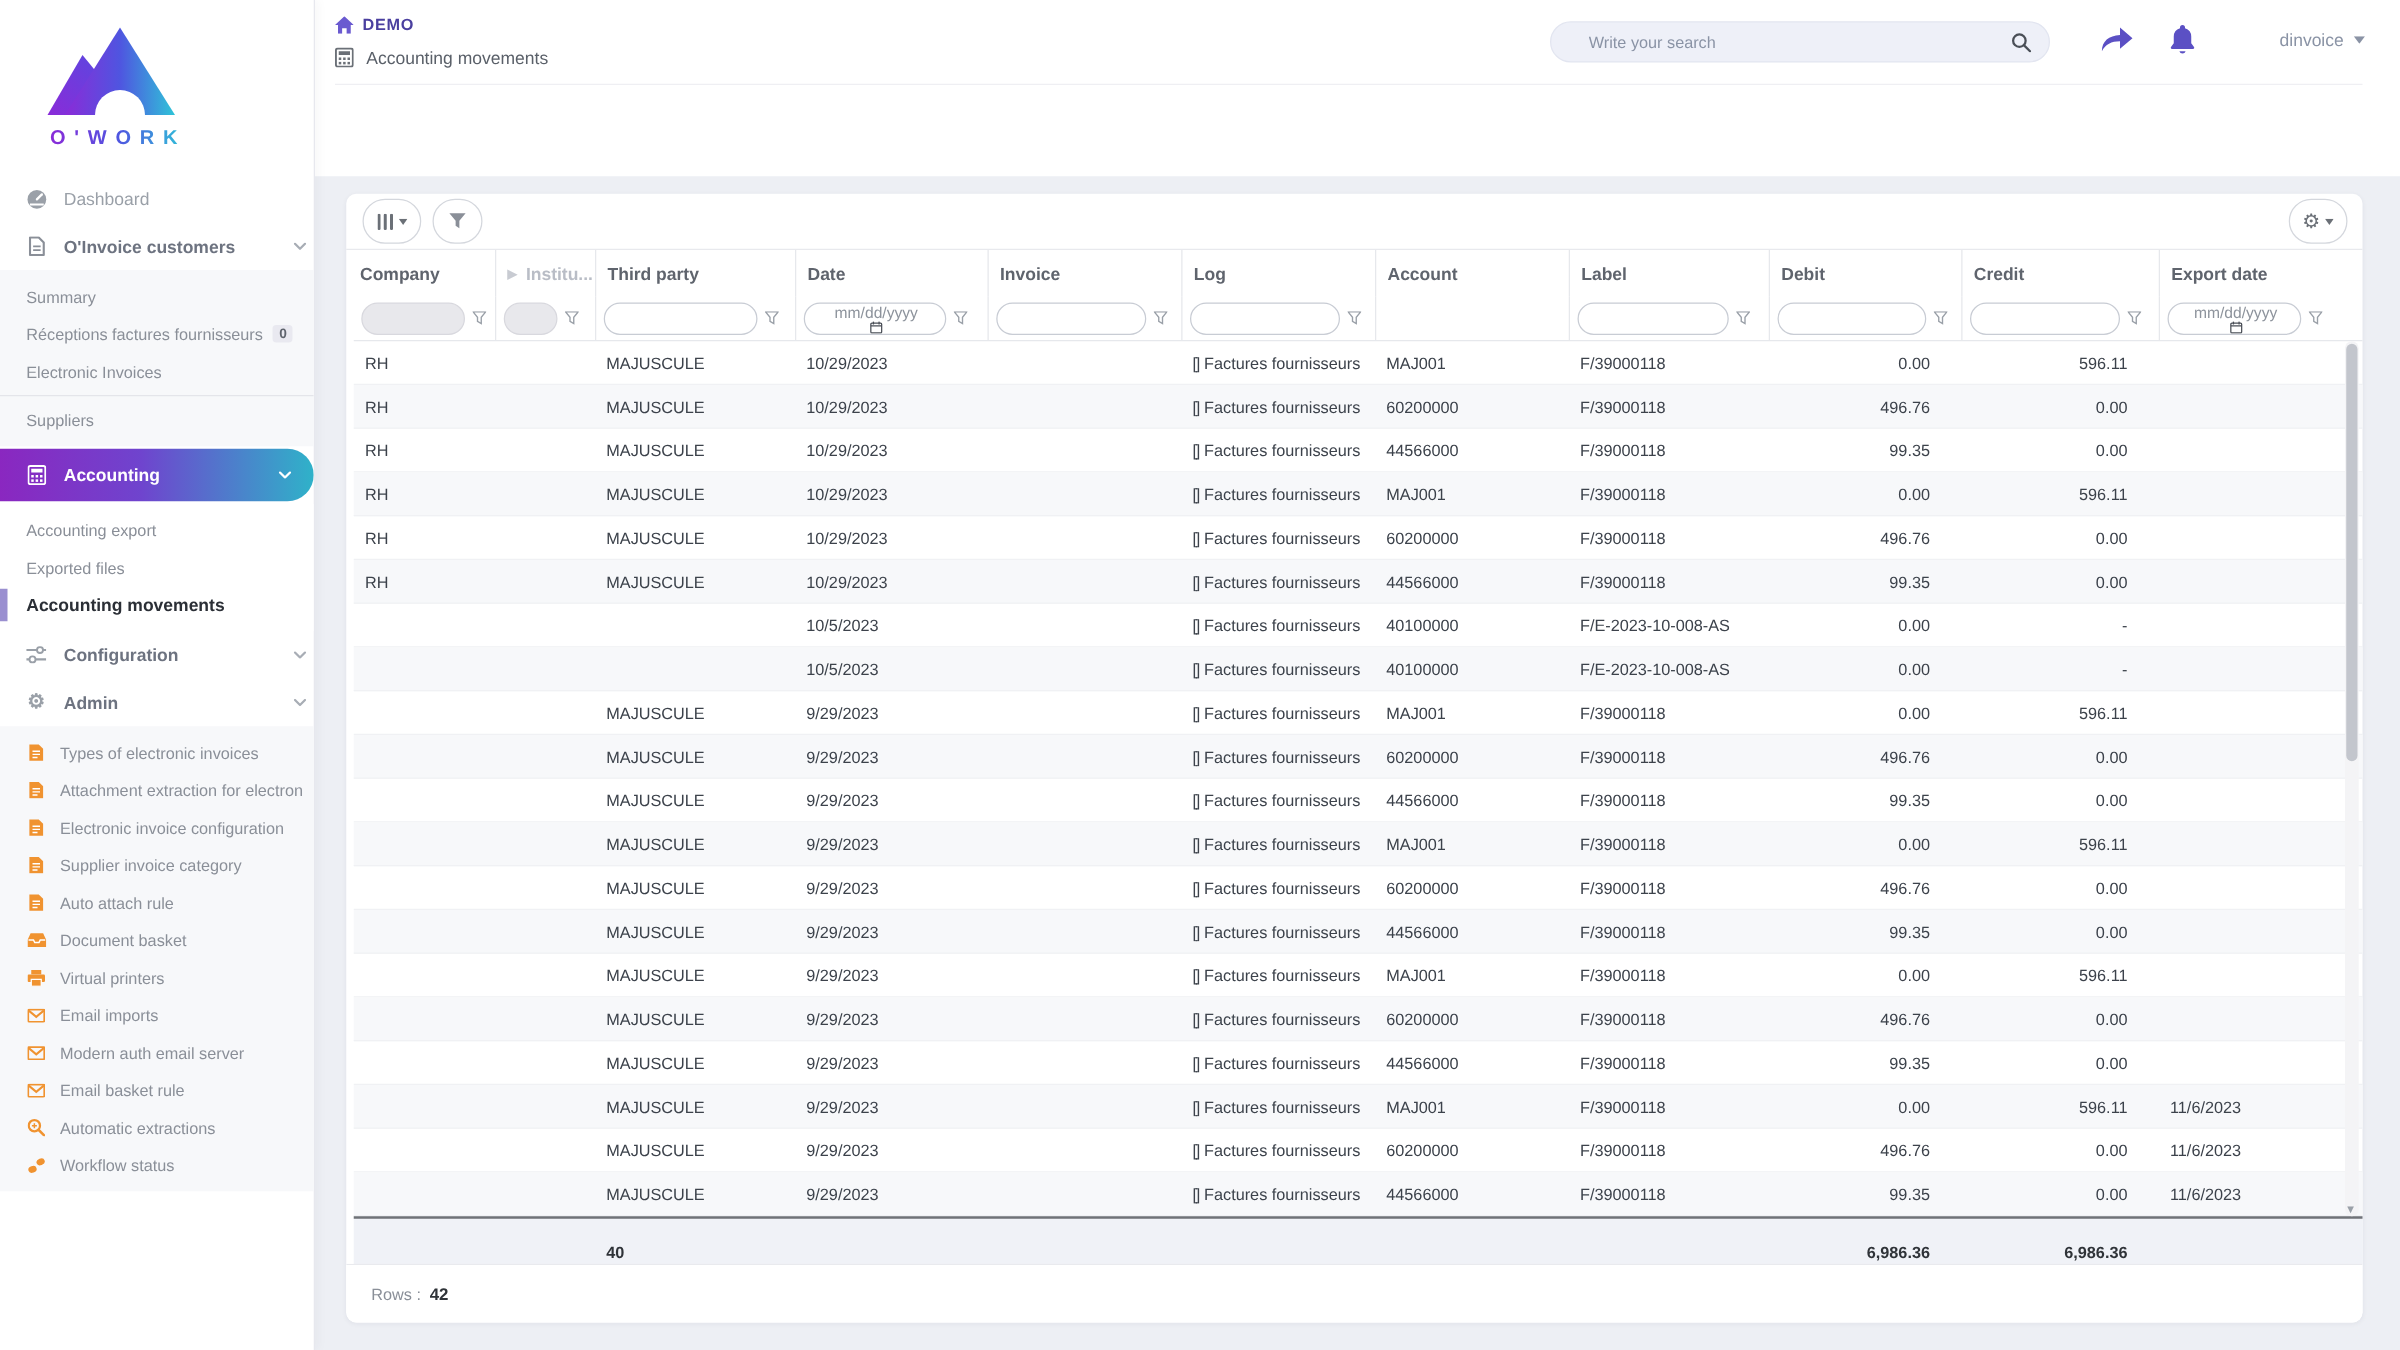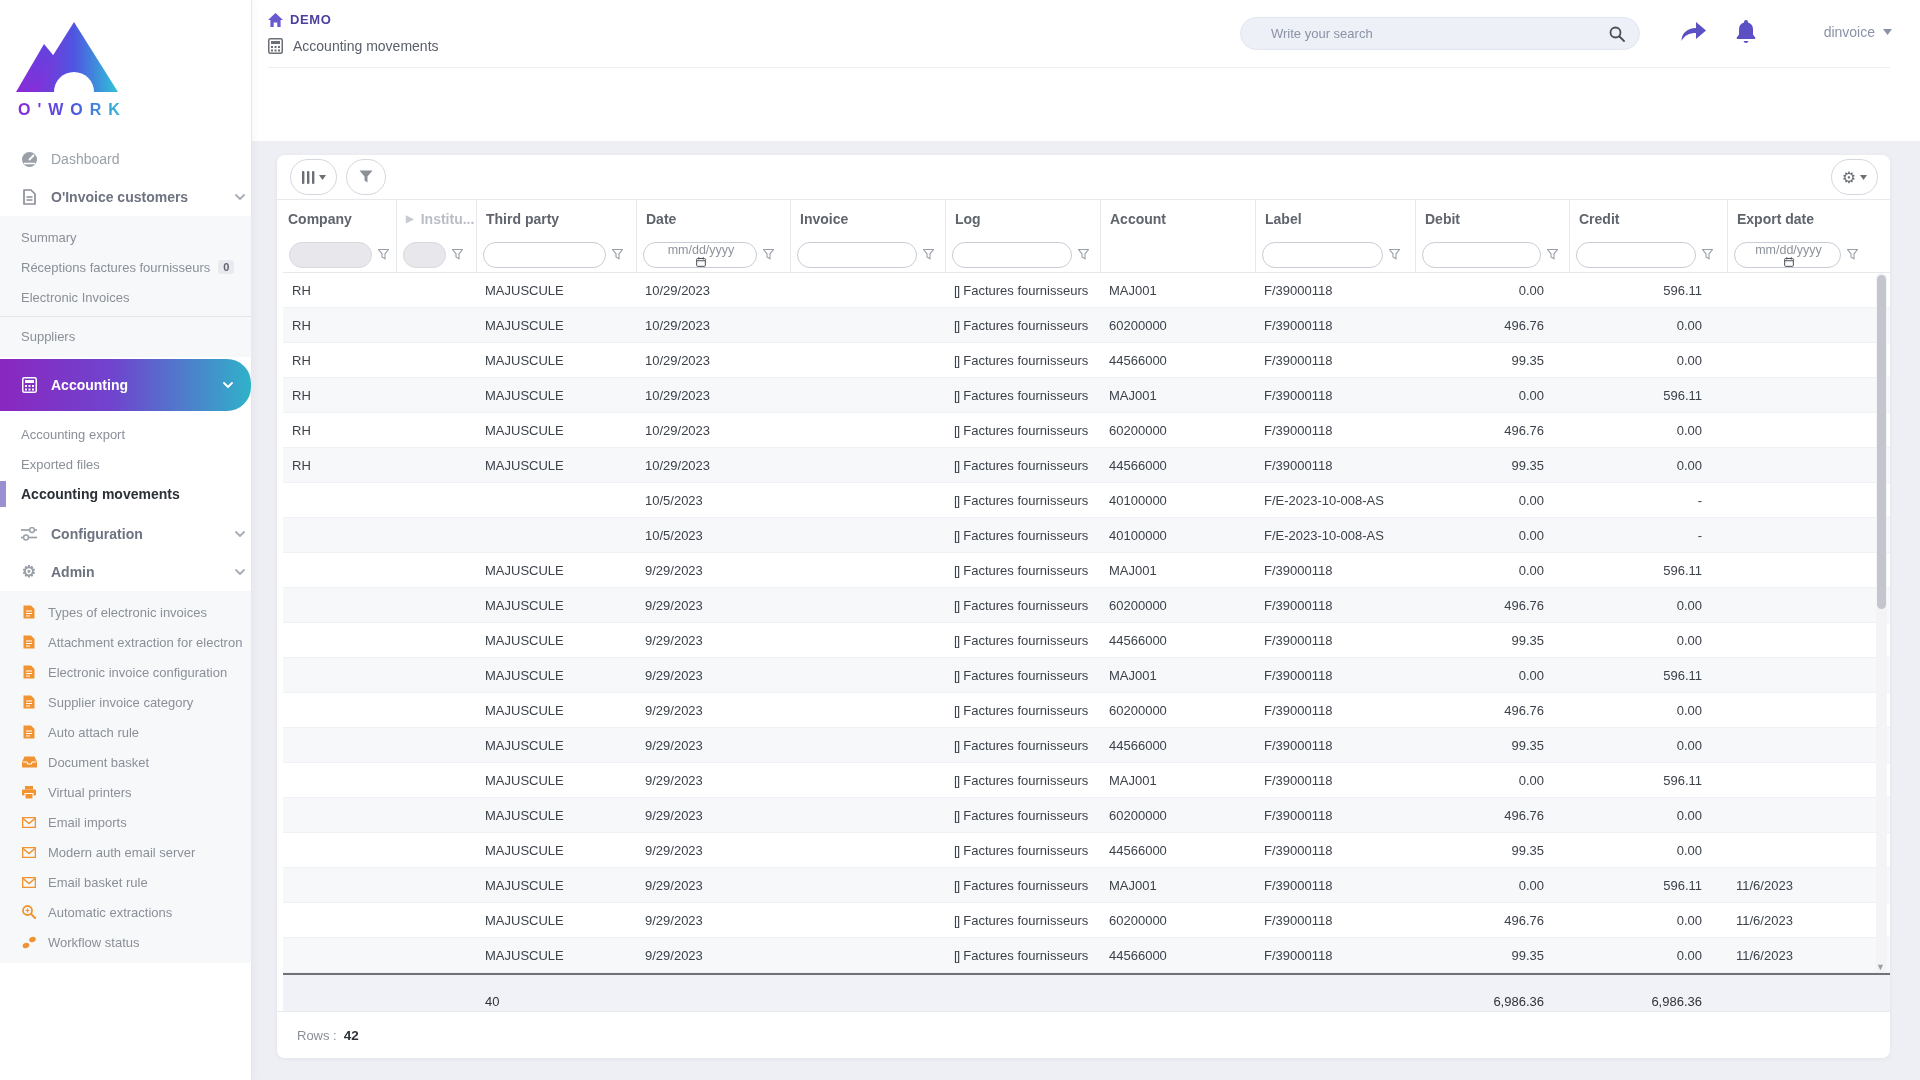--- a/index.html
+++ b/index.html
@@ -2,40 +2,40 @@
 <html><head>
 <meta charset="utf-8">
 <style>
   * { margin:0; padding:0; box-sizing:border-box; }
   html,body { width:1920px; height:1080px; overflow:hidden; font-family:"Liberation Sans", sans-serif; }
   .app { position:relative; width:1920px; height:1080px; background:#edeff4; }
 
   
   .sidebar { position:absolute; left:0; top:0; width:252px; height:1080px; background:#fff;
              border-right:1px solid #e7e8ee; box-shadow:2px 0 8px rgba(40,40,80,.04); z-index:3; overflow:hidden; }
-  .logo-wrap { height:140px; display:flex; align-items:center; padding-left:6px; }
+  .logo-wrap { height:140px; display:flex; align-items:center; padding-left:28px; }
   .menu-row { height:46px; display:flex; align-items:center; padding:0 20px; border-bottom:1px solid #ececf0; }
   .menu-row .lbl { margin-left:14px; color:#8a8f98; font-size:14px; flex:1; }
   .s-item { height:38px; display:flex; align-items:center; padding:0 6px 0 20px; cursor:pointer;
             color:#6d7380; font-size:14px; font-weight:700; }
   .s-item.normal { font-weight:400; color:#9aa0a8; }
   .s-item .ic { width:18px; display:flex; justify-content:center; }
   .s-item .lbl { margin-left:13px; flex:1; white-space:nowrap; overflow:hidden; }
   .chev { color:#a8adb5; }
   .s-group { background:#f7f8fa; padding:6px 0; }
   .s-group.plain { background:#fff; }
   .s-sub { height:30px; display:flex; align-items:center; padding:0 10px 0 21px; font-size:13px;
            color:#8a8f98; cursor:pointer; white-space:nowrap; overflow:hidden; position:relative; }
   .s-sub .badge { margin-left:8px; background:#e9e9f0; color:#5f646d; font-size:11px; border-radius:3px;
                   padding:1px 5px; font-weight:700; }
   .s-sub.current { color:#2b2f36; font-weight:700; font-size:14px; }
   .s-sub.current::before { content:""; position:absolute; left:0; top:2px; bottom:2px; width:6px; background:#9a8fd0; }
   .s-sub .oic { width:16px; margin-right:11px; display:flex; justify-content:center; flex:none; }
   .s-divider { height:1px; background:#e4e5ea; margin:4px 0; }
-  .s-active { height:52px; margin:2px 0; display:flex; align-items:center; padding:0 18px 0 20px;
+  .s-active { height:42px; margin:2px 0; display:flex; align-items:center; padding:0 18px 0 20px;
               background:linear-gradient(90deg,#8a27c0 0%,#6f44ce 45%,#2fb2c9 100%);
               border-radius:0 24px 24px 0; color:#fff; font-size:14px; font-weight:700; cursor:pointer; }
   .s-active .ic { width:18px; display:flex; justify-content:center; }
   .s-active .lbl { margin-left:13px; flex:1; }
 
   
   .main-header { position:absolute; left:252px; top:0; right:0; height:141px; background:#fff; }
   .crumb-home { position:absolute; left:16px; top:12px; display:flex; align-items:center; gap:7px;
                 color:#4a3f9f; font-size:13px; font-weight:700; letter-spacing:.6px; cursor:pointer; }
   .page-title { position:absolute; left:16px; top:38px; display:flex; align-items:center; gap:10px;
@@ -78,21 +78,21 @@
                 padding:0 10px; font-size:12px; font-family:"Liberation Sans",sans-serif; color:#444; }
   .pill.date { display:flex; align-items:center; justify-content:space-between; padding:0 8px 0 10px;
                color:#8d939c; font-size:12.5px; }
   .tb-row { height:35px; font-size:13px; color:#3c424b; cursor:pointer; }
   .tb-row.alt { background:#f7f8fa; }
   .tb-row { border-bottom:1px solid #f0f1f4; }
   .td { padding-left:9px; white-space:nowrap; overflow:hidden; }
   .td.r { text-align:right; padding-right:25px; }
   .log-box { color:#3c424b; letter-spacing:-1px; margin-right:4px; }
   .totals-wrap { border-top:2px solid #6f7277; background:#f0f2f7; }
-  .tt-row { height:52px; font-size:13px; font-weight:400; color:#2f3338; }
+  .tt-row { height:52px; font-size:13px; font-weight:700; color:#2f3338; }
   .card-footer { position:absolute; left:0; right:0; bottom:0; height:47px; border-top:1px solid #e9eaee;
                  display:flex; align-items:center; padding-left:20px; border-radius:0 0 8px 8px; background:#fff;
                  font-size:13px; color:#8a8f98; gap:7px; }
   .card-footer b { color:#2f3338; font-size:13.5px; }
 
   .vscroll { position:absolute; right:3px; top:118px; width:11px; height:700px; background:#f4f4f6; border-radius:6px; }
   .vthumb { position:absolute; left:1px; right:1px; top:2px; height:334px; background:#c3c6cd; border-radius:5px; cursor:grab; }
   .varrow { position:absolute; right:4px; color:#9aa0a8; font-size:9px; line-height:9px; cursor:pointer; }
   svg { display:block; }
 </style>

